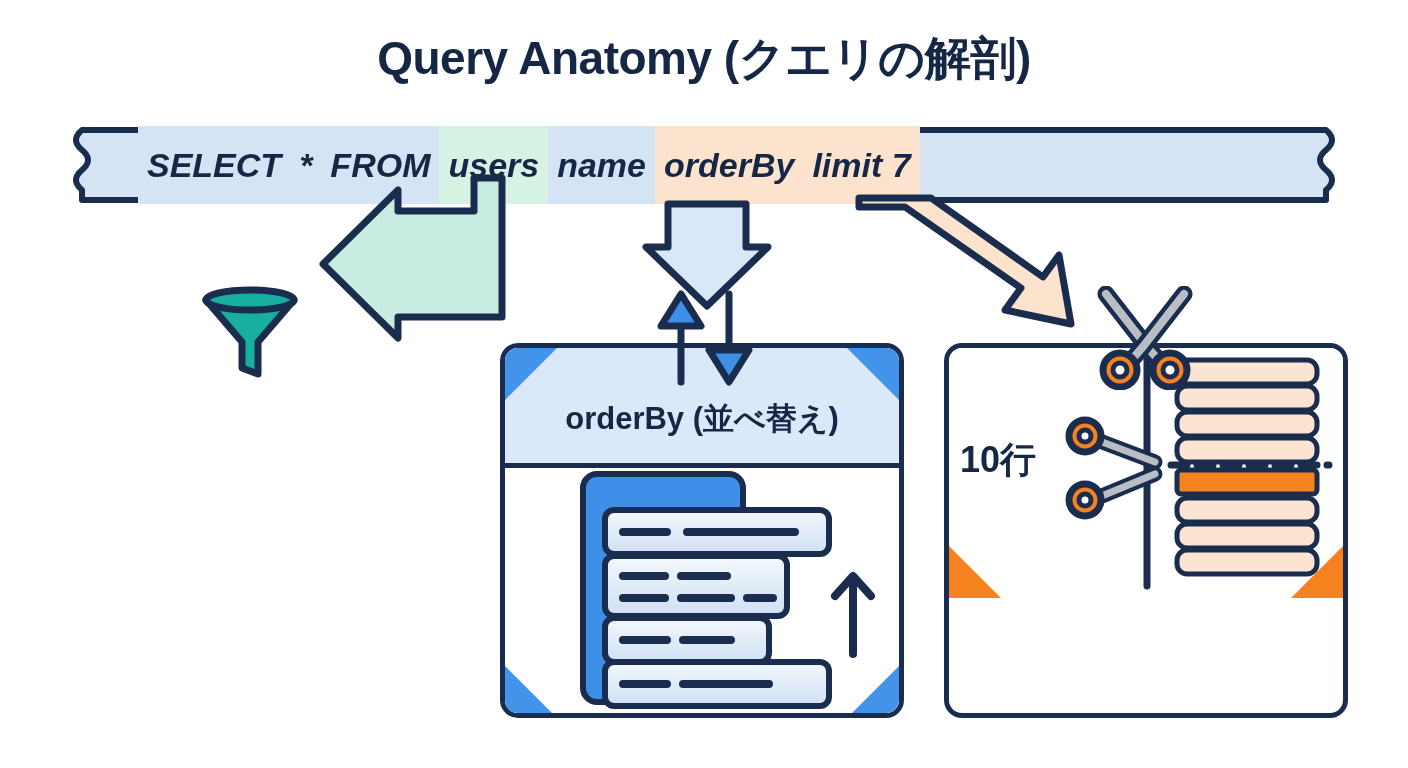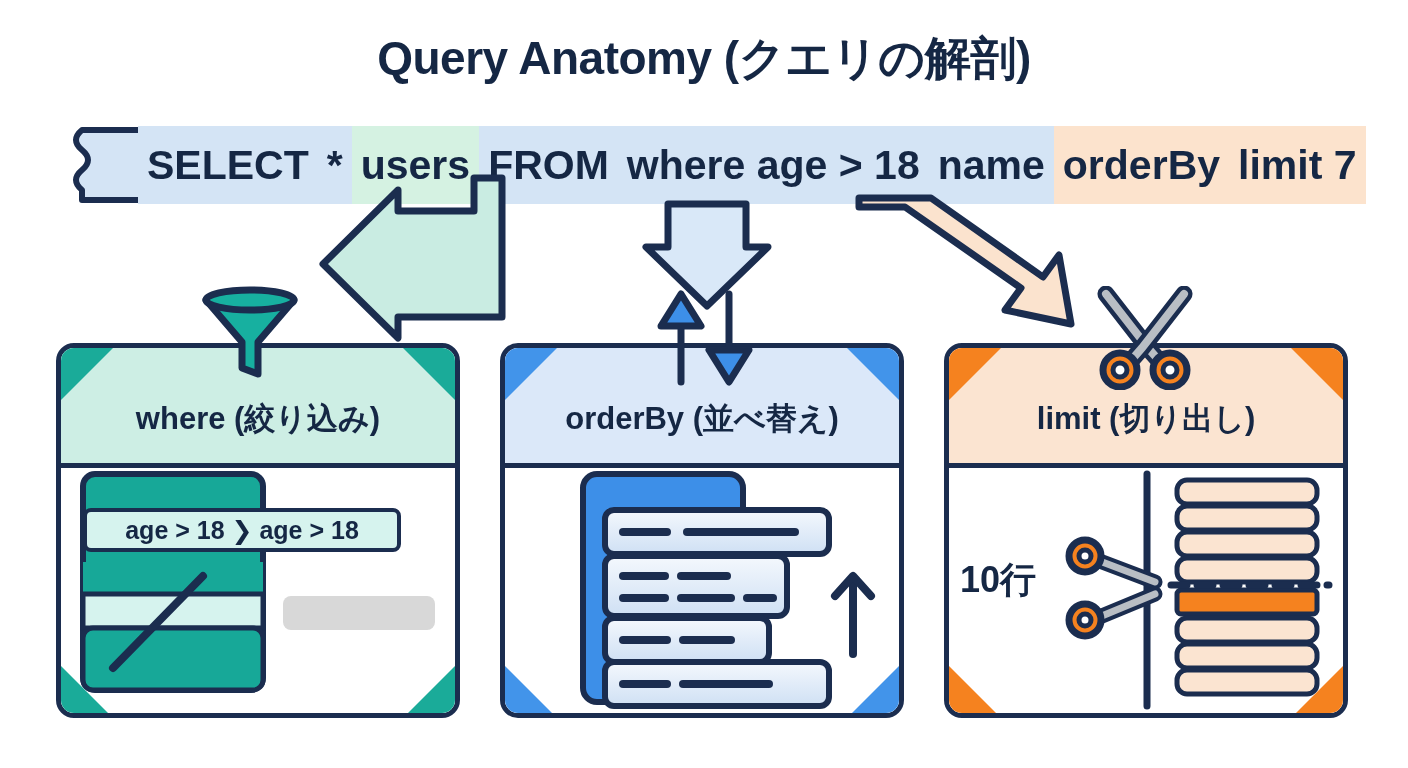--- a/index.html
+++ b/index.html
@@ -25,22 +25,22 @@
     width: 1312px; height: 78px;
   }
   #banner-svg { position: absolute; inset: 0; }
   #banner-tokens {
     position: absolute; left: 36px; top: 0; right: 36px; height: 78px;
     display: flex; align-items: stretch; justify-content: flex-start;
     padding-left: 54px;
   }
   .token {
     display: flex; align-items: center; justify-content: center;
-    font-size: 41px; font-weight: 700; color: #152744;
-    padding: 15px 9px; white-space: pre;
+    font-size: 34px; font-weight: 700; color: #152744;
+    padding: 15px 9px; white-space: pre; font-style: italic;
   }
   .tk-blue  { background: #d4e4f5; }
   .tk-mint  { background: #d5f2e2; }
   .tk-peach { background: #fce3cd; }
 
   
   #arrows { position: absolute; left: 0; top: 0; width: 1408px; height: 768px; }
 
   
   .card {
@@ -126,23 +126,22 @@
   <div id="page-title">Query Anatomy (クエリの解剖)</div>
 
   <div id="query-banner">
     <svg id="banner-svg" viewBox="0 0 1312 78" preserveAspectRatio="none">
       <path d="M34,4 L1278,4 Q1290,14 1278,24 Q1266,34 1278,44 Q1290,54 1278,64 L1278,74 L34,74
                L34,64 Q22,54 34,44 Q46,34 34,24 Q22,14 34,4 Z" fill="#d4e4f5" stroke="#1b2d4f" stroke-width="6" stroke-linejoin="round"></path>
     </svg>
     <div id="banner-tokens">
       <div class="token tk-blue">SELECT</div>
       <div class="token tk-blue">*</div>
+      <div class="token tk-blue">FROM</div>
       <div class="token tk-mint">users</div>
-      <div class="token tk-blue">FROM</div>
-      <div class="token tk-blue">where age &gt; 18</div>
       <div class="token tk-blue">name</div>
       <div class="token tk-peach">orderBy</div>
       <div class="token tk-peach">limit 7</div>
     </div>
   </div>
 
   <svg id="arrows" viewBox="0 0 1408 768">
 
     <path d="M506,204 L506,237 L430,237 L430,216 L355,290 L430,364 L430,343 L534,343 L534,204 Z" transform="translate(-32,-26)" fill="#c9ece2" stroke="#1b2d4f" stroke-width="7" stroke-linejoin="round"></path>
 
@@ -165,43 +164,20 @@
     <path d="M20,8 L62,62 L76,78" fill="none" stroke="#1b2d4f" stroke-width="17" stroke-linecap="round"></path>
     <path d="M20,8 L62,62 L76,78" fill="none" stroke="#b9bec4" stroke-width="8" stroke-linecap="round"></path>
     <path d="M98,8 L56,62 L42,78" fill="none" stroke="#1b2d4f" stroke-width="17" stroke-linecap="round"></path>
     <path d="M98,8 L56,62 L42,78" fill="none" stroke="#b9bec4" stroke-width="8" stroke-linecap="round"></path>
     <circle cx="34" cy="84" r="17" fill="#f5821f" stroke="#1b2d4f" stroke-width="7"></circle>
     <circle cx="34" cy="84" r="7" fill="#ffffff" stroke="#1b2d4f" stroke-width="5"></circle>
     <circle cx="84" cy="84" r="17" fill="#f5821f" stroke="#1b2d4f" stroke-width="7"></circle>
     <circle cx="84" cy="84" r="7" fill="#ffffff" stroke="#1b2d4f" stroke-width="5"></circle>
   </svg>
 
-  <div class="card" id="card-where">
-    <div class="card-header">
-      <span class="corner tl"></span>
-      <span class="corner tr"></span>
-      <span class="card-title">where (絞り込み)</span>
-    </div>
-    <div class="card-body">
-      <svg id="where-art" viewBox="0 0 394 250">
-
-        <rect x="22" y="6" width="180" height="216" rx="12" fill="#17a898" stroke="#1b2d4f" stroke-width="6"></rect>
-        <rect x="22" y="94" width="180" height="34" fill="#17a898"></rect>
-        <rect x="22" y="126" width="180" height="34" fill="#d6f3ee" stroke="#1b2d4f" stroke-width="5"></rect>
-        <rect x="22" y="160" width="180" height="62" rx="10" fill="#17a898" stroke="#1b2d4f" stroke-width="5"></rect>
-
-        <rect x="222" y="128" width="152" height="34" rx="8" fill="#d8d8d8"></rect>
-
-        <line x1="52" y1="200" x2="142" y2="108" stroke="#1b2d4f" stroke-width="8" stroke-linecap="round"></line>
-      </svg>
-      <div class="where-chip">age &gt; 18 ❯ age &gt; 18</div>
-      <span class="body-corner bl"></span>
-      <span class="body-corner br"></span>
-    </div>
-  </div>
 
   <div class="card" id="card-orderby">
     <div class="card-header">
       <span class="corner tl"></span>
       <span class="corner tr"></span>
       <span class="card-title">orderBy (並べ替え)</span>
     </div>
     <div class="card-body">
       <svg id="orderby-art" viewBox="0 0 394 250">
         <defs>
@@ -234,25 +210,20 @@
 
         <path d="M348,186 L348,112" stroke="#1b2d4f" stroke-width="8" stroke-linecap="round"></path>
         <path d="M330,128 L348,108 L366,128" fill="none" stroke="#1b2d4f" stroke-width="8" stroke-linecap="round" stroke-linejoin="round"></path>
       </svg>
       <span class="body-corner bl"></span>
       <span class="body-corner br"></span>
     </div>
   </div>
 
   <div class="card" id="card-limit">
-    <div class="card-header">
-      <span class="corner tl"></span>
-      <span class="corner tr"></span>
-      <span class="card-title">limit (切り出し)</span>
-    </div>
     <div class="card-body">
       <svg id="limit-art" viewBox="0 0 394 250">
 
         <line x1="198" y1="6" x2="198" y2="238" stroke="#1b2d4f" stroke-width="7" stroke-linecap="round"></line>
 
         <rect x="228" y="12" width="140" height="24" rx="10" fill="#fbe4d1" stroke="#1b2d4f" stroke-width="5"></rect>
         <rect x="228" y="38" width="140" height="24" rx="10" fill="#fbe4d1" stroke="#1b2d4f" stroke-width="5"></rect>
         <rect x="228" y="64" width="140" height="24" rx="10" fill="#fbe4d1" stroke="#1b2d4f" stroke-width="5"></rect>
         <rect x="228" y="90" width="140" height="24" rx="10" fill="#fbe4d1" stroke="#1b2d4f" stroke-width="5"></rect>
         <rect x="228" y="122" width="140" height="24" rx="4" fill="#f5821f" stroke="#1b2d4f" stroke-width="5"></rect>

